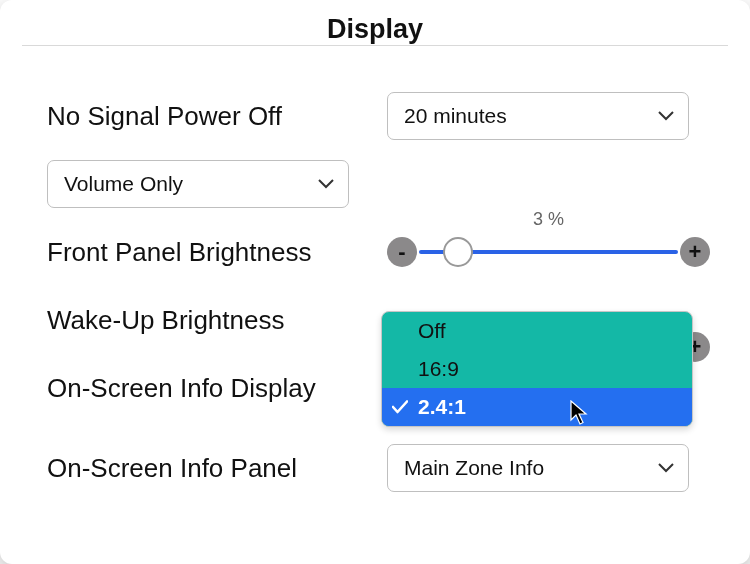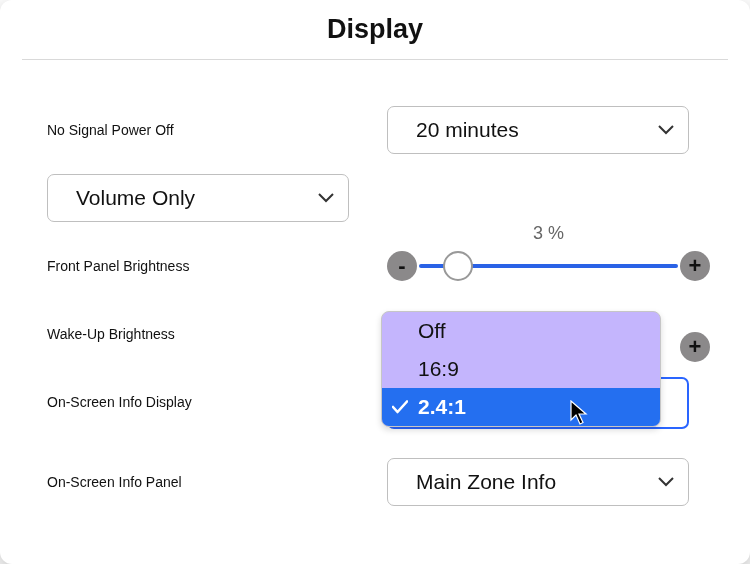--- a/index.html
+++ b/index.html
@@ -18,53 +18,52 @@
     border-radius: 12px;
     box-shadow: 0 8px 24px rgba(0,0,0,0.28);
     padding-top: 6px;
   }
   .title {
     text-align: center;
     font-size: 27px;
     font-weight: 700;
     color: #111;
     margin-top: 8px;
-    margin-bottom: 14px;
   }
   .hr {
     height: 1px;
     background: #d9d9d9;
     margin: 0 22px;
   }
   .rows { padding: 36px 40px 0 47px; }
   .row {
     display: flex;
     align-items: center;
     height: 68px;
   }
   .row-label {
     width: 340px;
-    font-size: 14px;
+    font-size: 26px;
     color: #111;
   }
   .control {
     flex: 1;
     display: flex;
     align-items: center;
   }
   .select {
     position: relative;
     width: 302px;
     height: 48px;
     border: 1.5px solid #bfbfbf;
     border-radius: 7px;
     background: #fff;
     display: flex;
     align-items: center;
-    padding: 0 28px;
+    padding: 0 16px;
     font-size: 21px;
     color: #111;
     cursor: pointer;
   }
   .select.empty-open {
     border: 2.5px solid #2a65ff;
     height: 52px;
     width: 302px;
     margin-top: 2px;
   }
@@ -122,22 +121,22 @@
     cursor: pointer;
     user-select: none;
   }
   .circ-btn.minus { margin-right: 0; }
   .circ-btn.plus  { margin-left: 0; }
   
   .dropdown {
     position: absolute;
     left: 381px;
     top: 311px;
-    width: 280px;
-    background: #c4b5fd;
+    width: 312px;
+    background: #14b8a6;
     border: 1px solid #c6c6c6;
     border-radius: 8px;
     box-shadow: 0 3px 6px rgba(0,0,0,0.15);
     z-index: 50;
     overflow: hidden;
   }
   .dd-item {
     position: relative;
     height: 38px;
     display: flex;

